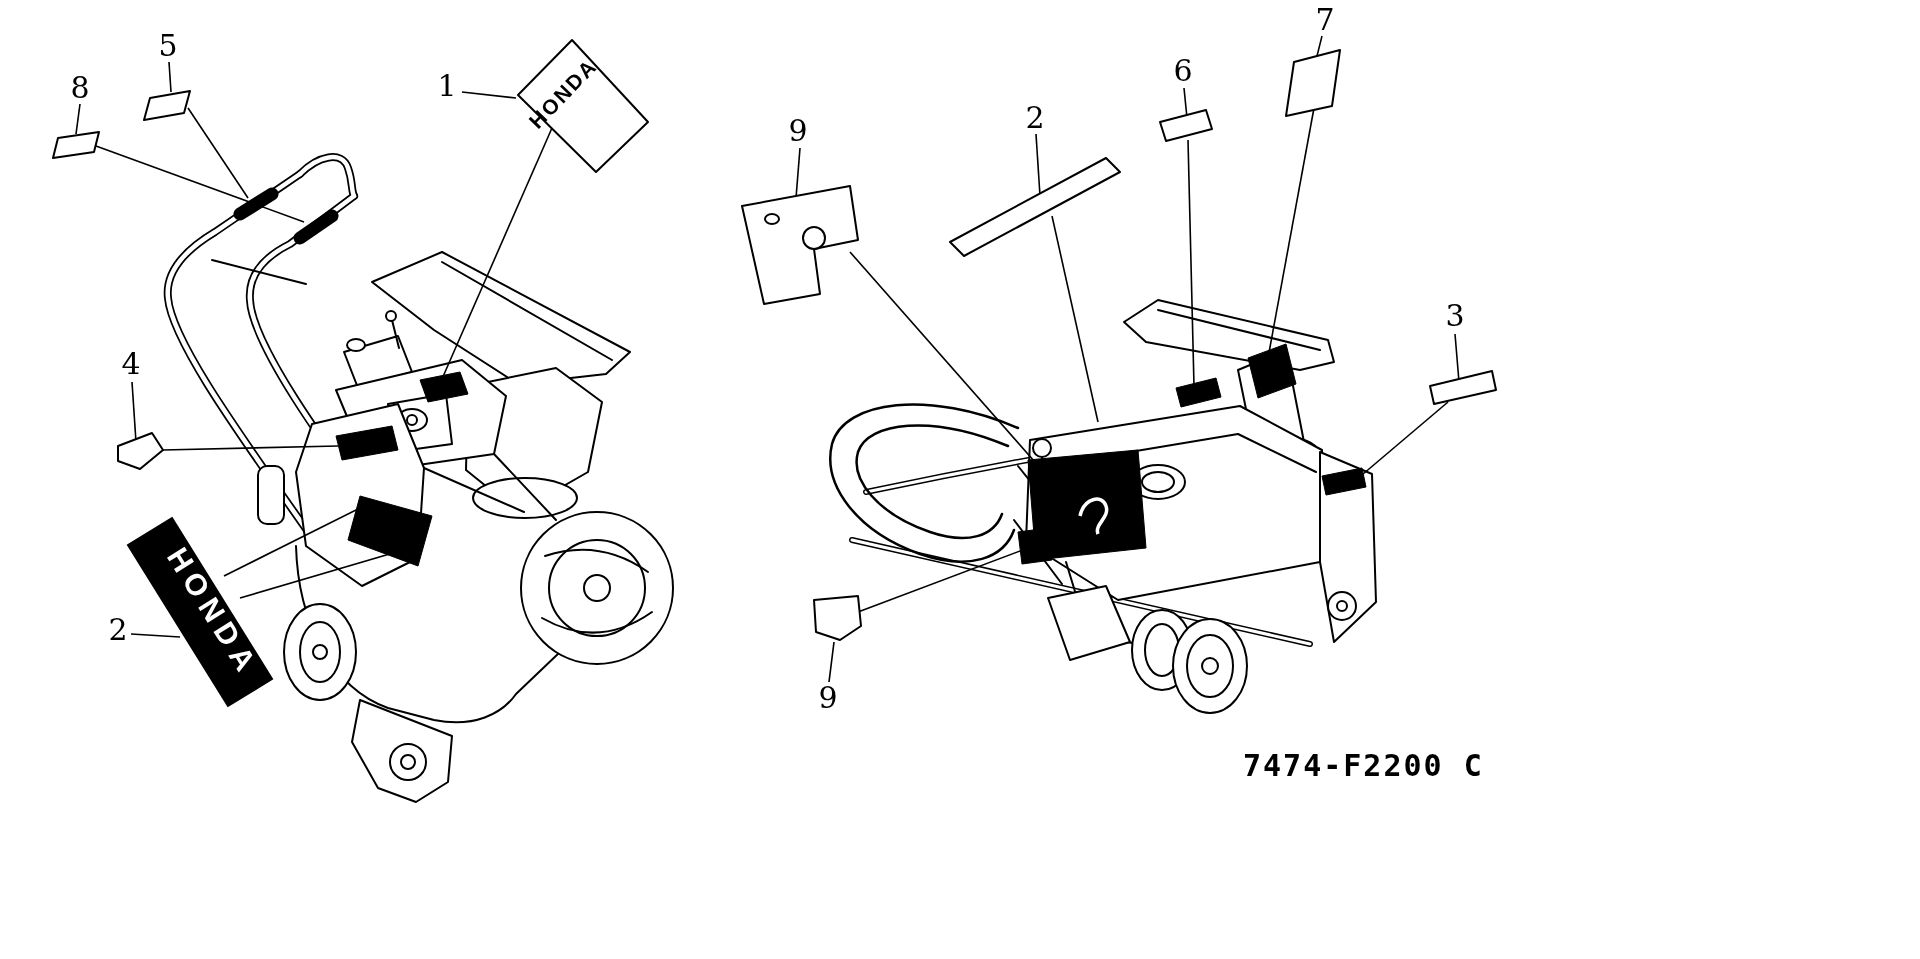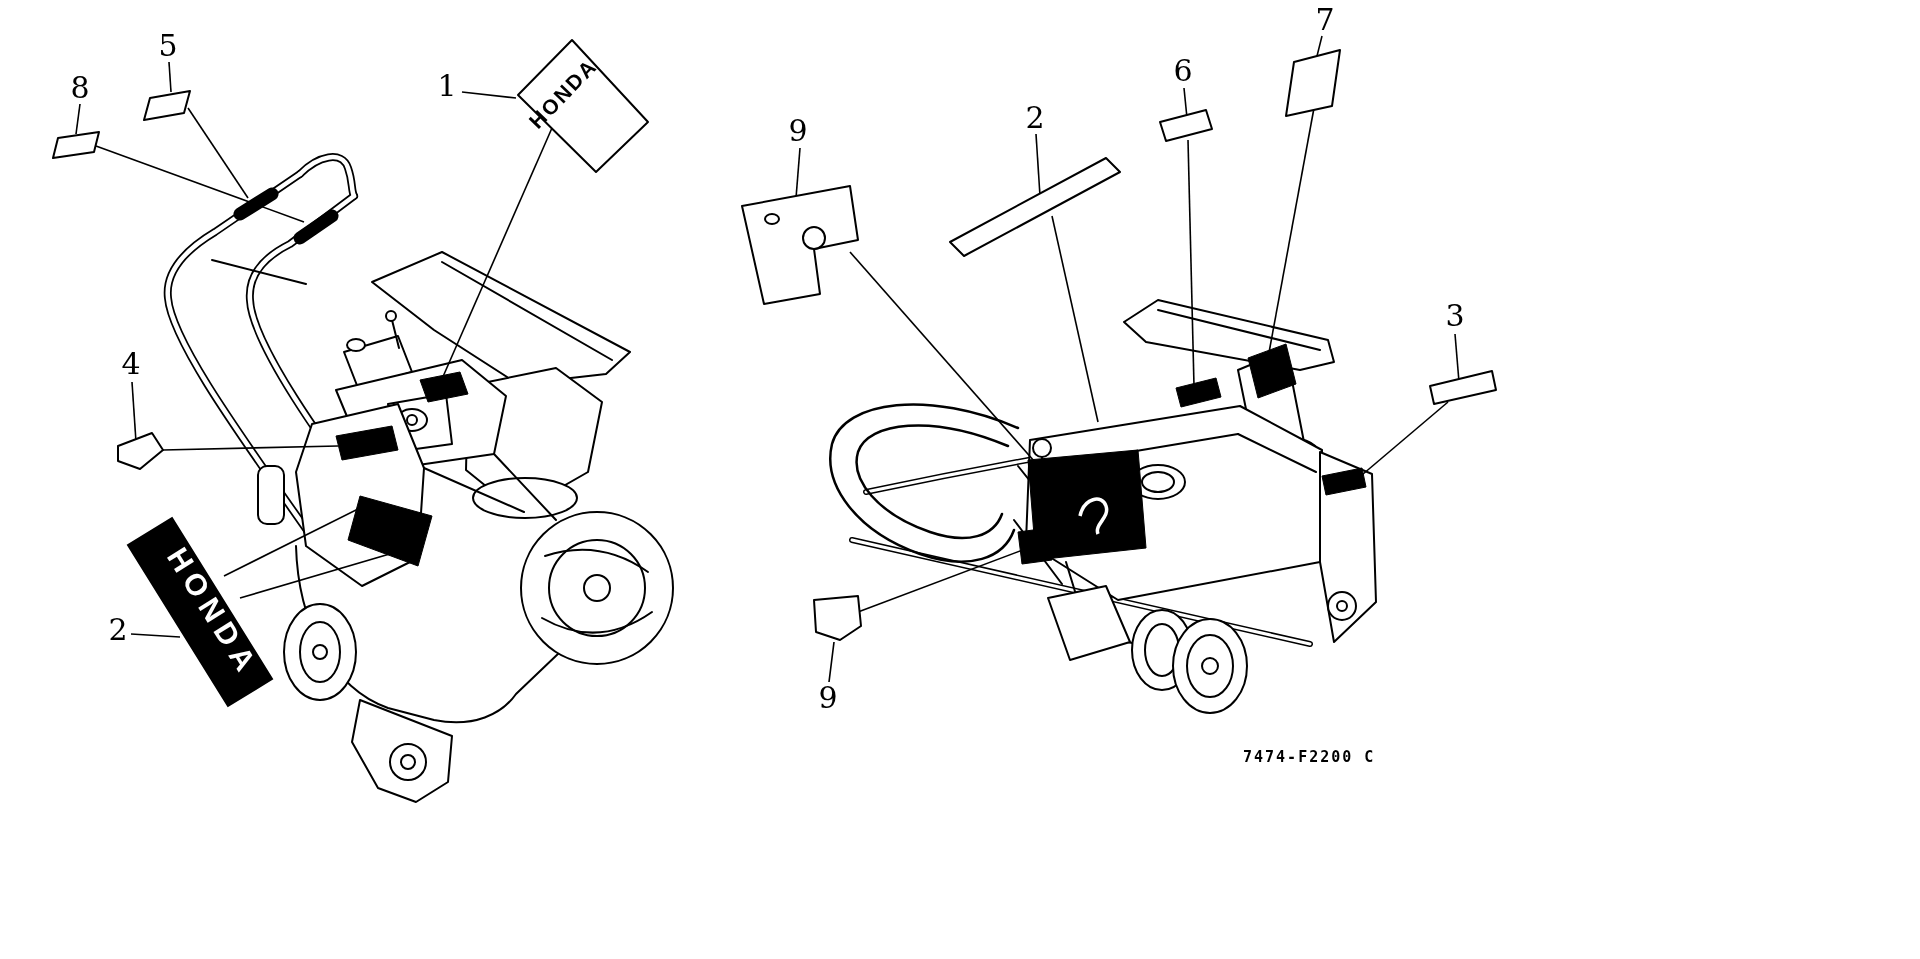--- a/index.html
+++ b/index.html
@@ -6,21 +6,21 @@
   body{width:1920px;height:959px;overflow:hidden;font-family:"Liberation Sans",sans-serif;}
   .stage{position:relative;width:1920px;height:959px;background:#ffffff;}
   svg.art{position:absolute;left:0;top:0;}
   .callout{
     position:absolute;transform:translate(-50%,-50%);
     font-family:"DejaVu Serif",serif;font-size:30px;color:#000;line-height:1;
     user-select:none;
   }
   .code{
     position:absolute;left:1243px;top:748px;
-    font-family:"DejaVu Sans Mono",monospace;font-weight:bold;font-size:15px;
+    font-family:"DejaVu Sans Mono",monospace;font-weight:bold;font-size:30px;
     letter-spacing:2px;color:#000;
   }
   
   .ln{stroke:#000;stroke-width:2;fill:none;stroke-linecap:round;stroke-linejoin:round;}
   .ln25{stroke:#000;stroke-width:2.5;fill:none;stroke-linecap:round;stroke-linejoin:round;}
   .fillw{fill:#fff;stroke:#000;stroke-width:2;stroke-linejoin:round;}
   .fillb{fill:#000;stroke:#000;stroke-width:1;}
   .t-out{stroke:#000;stroke-width:8;fill:none;stroke-linecap:round;}
   .t-in{stroke:#fff;stroke-width:4.5;fill:none;stroke-linecap:round;}
   .t2-out{stroke:#000;stroke-width:6;fill:none;stroke-linecap:round;}

